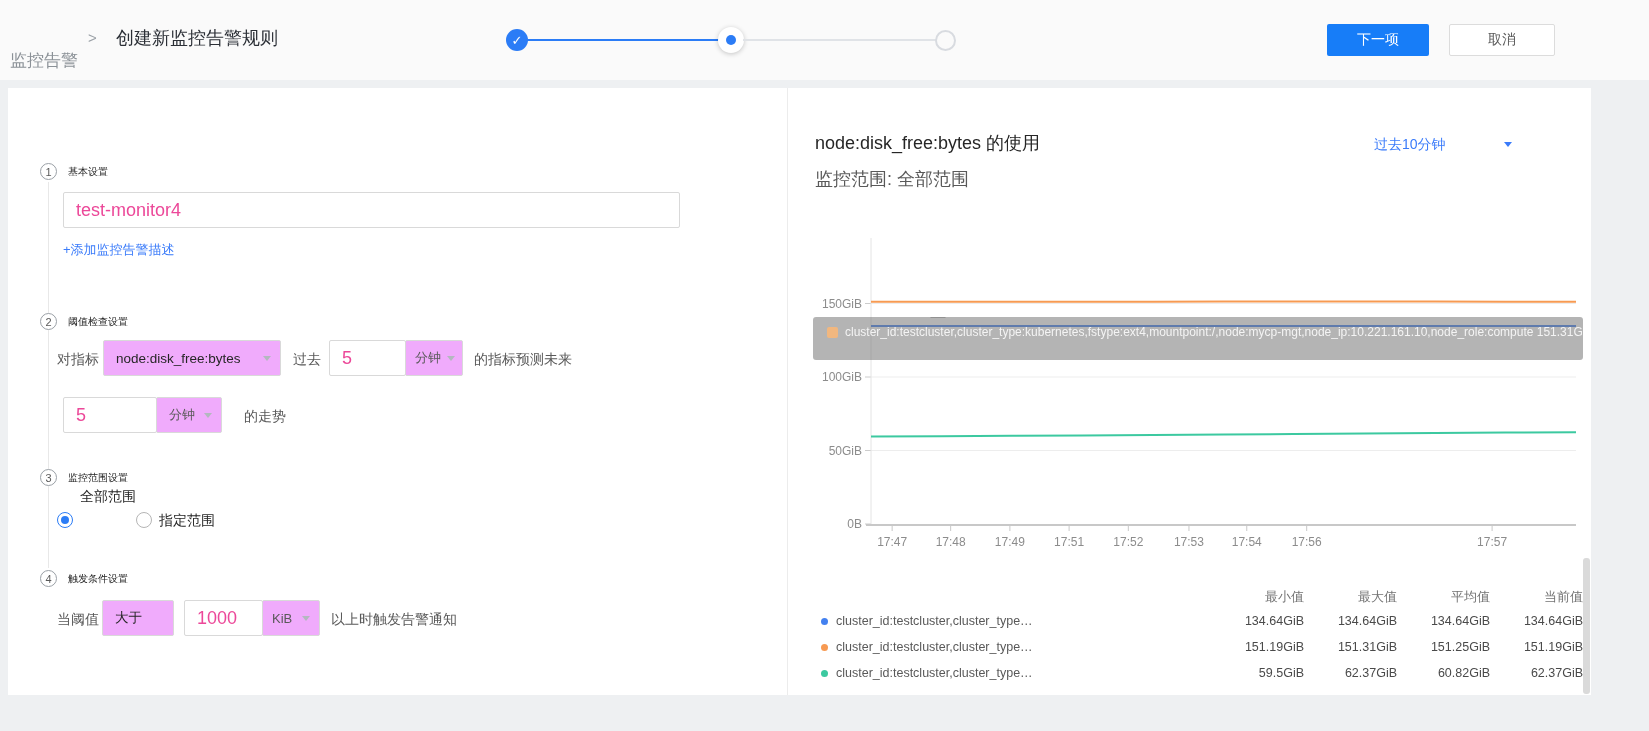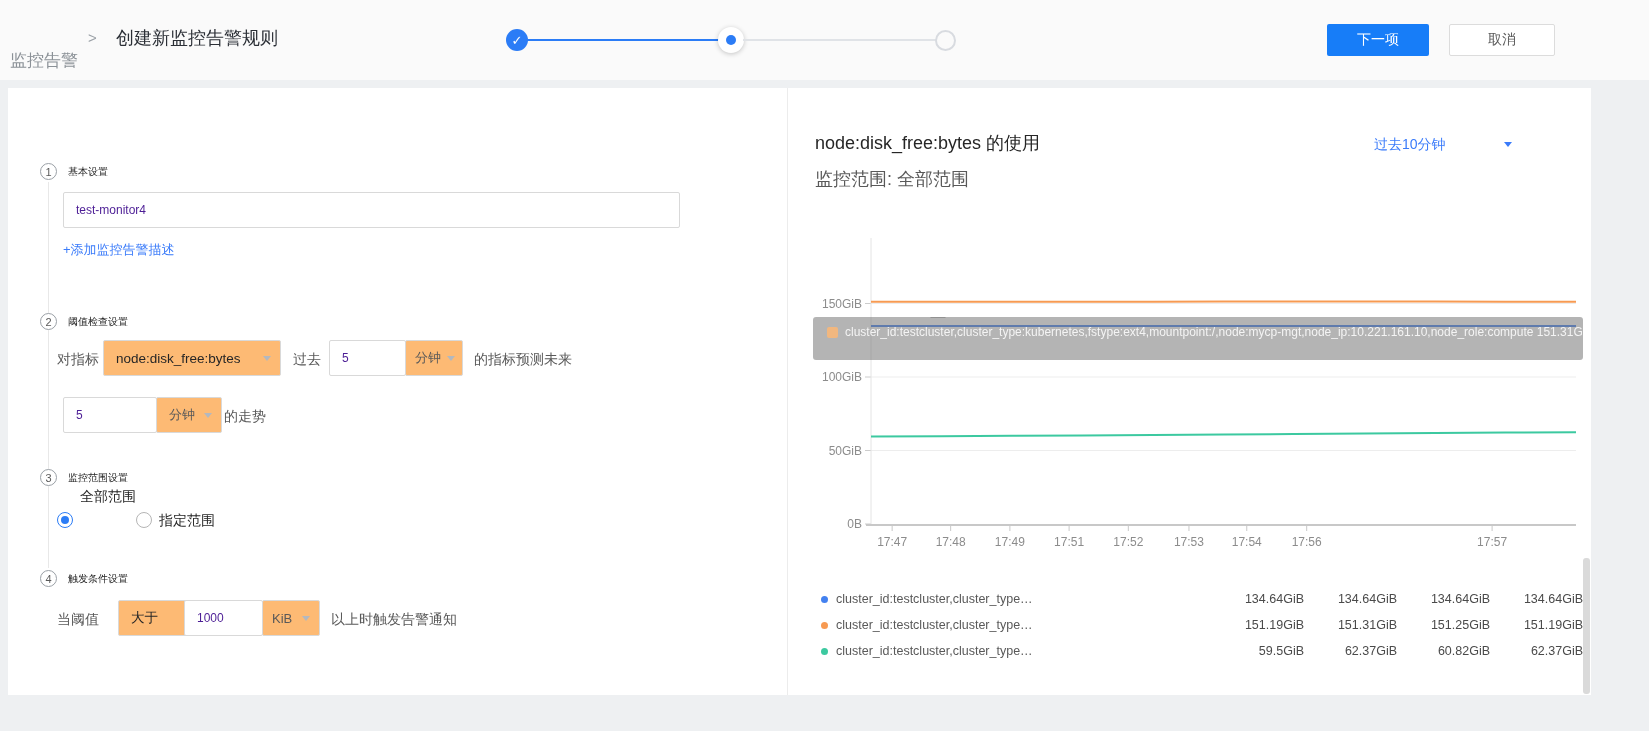--- a/index.html
+++ b/index.html
@@ -41,23 +41,23 @@
   .v-divider { left:787px; top:88px; width:1px; height:607px; background:#ececec; }
   .connector { left:48px; top:182px; width:1px; height:386px; background:#e8e8e8; }
 
   .num-badge { width:17px; height:17px; border:1px solid #9aa0a6; border-radius:50%;
     background:#fff; color:#595959; font-size:11px; display:flex; align-items:center;
     justify-content:center; }
   .sec-title { font-size:10px; color:#262626; }
   .flabel { font-size:14px; color:#595959; }
 
   .tbox { border:1px solid #d9d9d9; border-radius:2px; background:#fff;
-    font-size:12px; color:#4c1d95; padding:0 12px; outline:none;
+    font-size:18px; color:#ec4899; padding:0 12px; outline:none;
     font-family:"Liberation Sans","DejaVu Sans",sans-serif; }
-  .selbox { border:1px solid #d9d9d9; border-radius:2px; background:#fdba74;
+  .selbox { border:1px solid #d9d9d9; border-radius:2px; background:#f0abfc;
     display:flex; align-items:center; justify-content:space-between;
     padding:0 9px 0 12px; cursor:pointer; }
   .selbox .sel-text { font-size:13.5px; color:#262626; white-space:nowrap; }
   .selbox .sel-text.muted { color:#595959; font-size:13px; }
   .caret-down { width:0; height:0; border-left:4px solid transparent;
     border-right:4px solid transparent; border-top:5px solid #b3b8bf; flex:none; margin-left:6px;}
   .caret-down.blue { border-top-color:#3a7bfa; }
 
   .link { font-size:13px; color:#3a7bfa; cursor:pointer; }
 
@@ -142,37 +142,37 @@
   <span class="sel-text muted">分钟</span>
   <span class="caret-down"></span>
 </div>
 <span class="abs flabel" style="left:474px; top:351px;">的指标预测未来</span>
 
 <input class="abs tbox" style="left: 63px; top: 397px; width: 94px; height: 36px;" readonly="" value="5">
 <div class="abs selbox" style="left:156px; top:397px; width:66px; height:36px;">
   <span class="sel-text muted">分钟</span>
   <span class="caret-down"></span>
 </div>
-<span class="abs flabel" style="left:224px; top:408px;font-family:Liberation Serif, serif;">的走势</span>
+<span class="abs flabel" style="left:244px; top:408px;font-family:Liberation Serif, serif;">的走势</span>
 
 <div class="abs num-badge" style="left:40px; top:469px;">3</div>
 <span class="abs sec-title" style="left:68px; top:471px;">监控范围设置</span>
 
 <div class="abs radio-outer checked" style="left:57px; top:512px;">
   <div class="radio-dot"></div>
 </div>
 <span class="abs radio-label" style="left:80px; top:488px;">全部范围</span>
 <div class="abs radio-outer" style="left:136px; top:512px;"></div>
 <span class="abs radio-label" style="left:159px; top:512px;">指定范围</span>
 
 <div class="abs num-badge" style="left:40px; top:570px;">4</div>
 <span class="abs sec-title" style="left:68px; top:572px;">触发条件设置</span>
 
 <span class="abs flabel" style="left:57px; top:611px;">当阈值</span>
-<div class="abs selbox" style="left:118px; top:600px; width:72px; height:36px;gap:43px;">
+<div class="abs selbox" style="left:102px; top:600px; width:72px; height:36px;gap:43px;">
   <span class="sel-text">大于</span>
   <span class="caret-down"></span>
 </div>
 <input class="abs tbox" style="left: 184px; top: 600px; width: 79px; height: 36px;" readonly="" value="1000">
 <div class="abs selbox" style="left:262px; top:600px; width:58px; height:36px; padding-left:9px;align-items:center;">
   <span class="sel-text muted">KiB</span>
   <span class="caret-down"></span>
 </div>
 <span class="abs flabel" style="left:331px; top:611px;">以上时触发告警通知</span>
 
@@ -220,20 +220,27 @@
 
 <div class="abs tooltip">
   <div class="arrow"></div>
   <div class="row">
     <span class="marker"></span>
     <span class="series-text">cluster_id:testcluster,cluster_type:kubernetes,fstype:ext4,mountpoint:/,node:mycp-mgt,node_ip:10.221.161.10,node_role:compute 151.31GiB</span>
   </div>
 </div>
 
 <div class="abs stats">
+    <div class="srow head">
+      <div class="name"></div>
+      <div class="val">最小值</div>
+      <div class="val">最大值</div>
+      <div class="val">平均值</div>
+      <div class="val">当前值</div>
+    </div>
     <div class="srow">
       <div class="name">
         <span class="dot" style="background: rgb(67, 129, 240);"></span>
         <span>cluster_id:testcluster,cluster_type…</span>
       </div>
       <div class="val">134.64GiB</div>
       <div class="val">134.64GiB</div>
       <div class="val">134.64GiB</div>
       <div class="val">134.64GiB</div>
     </div>

